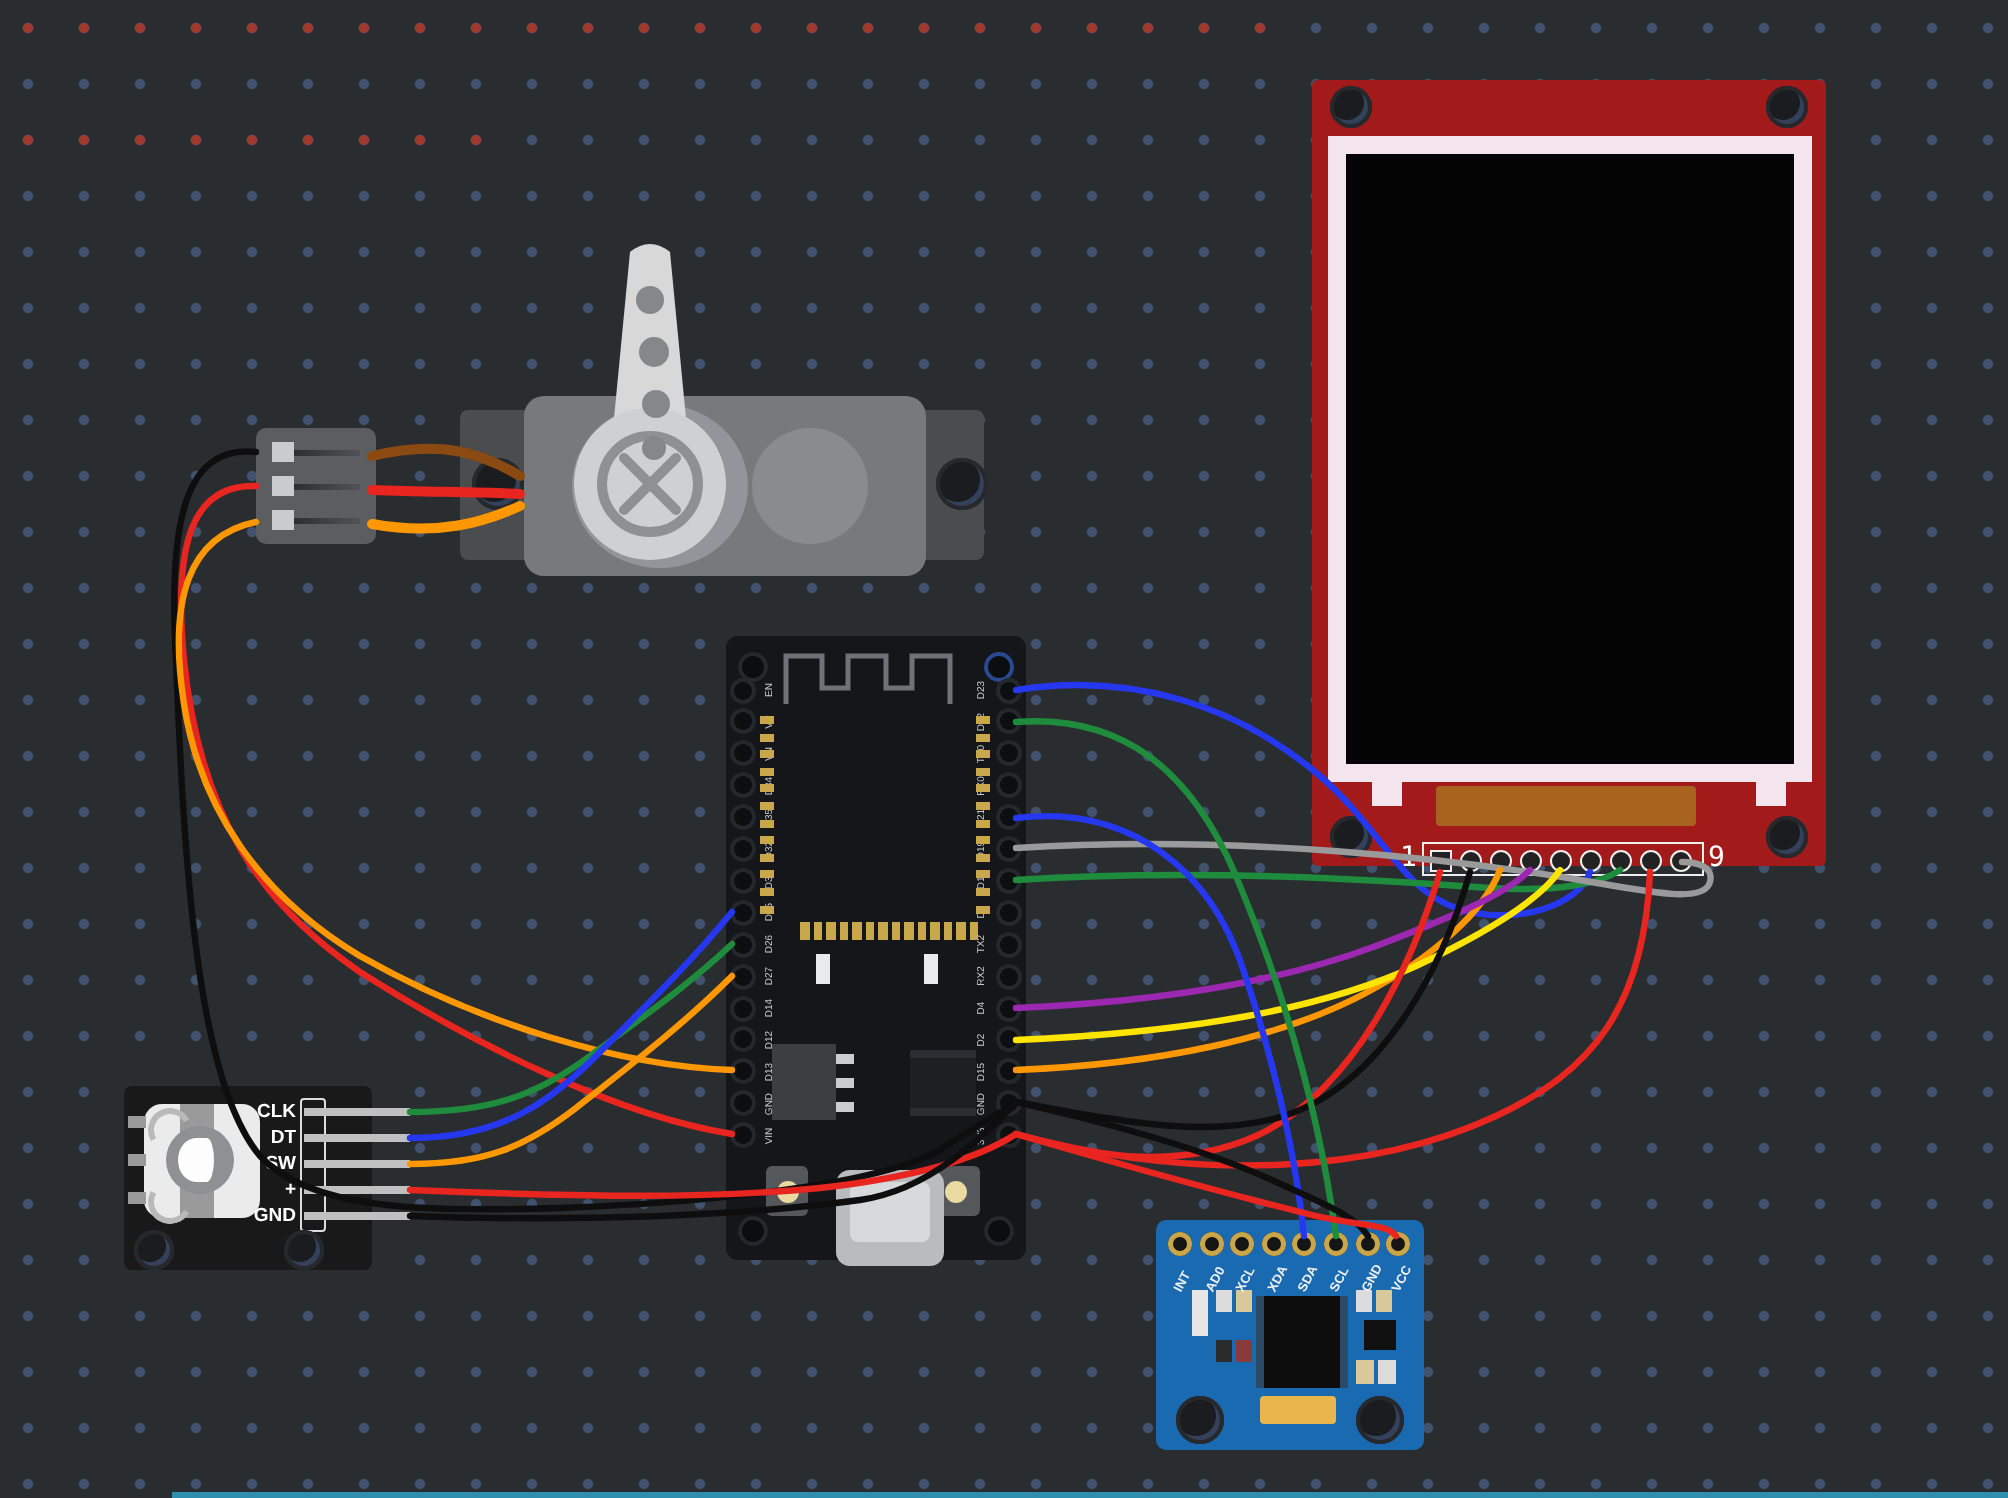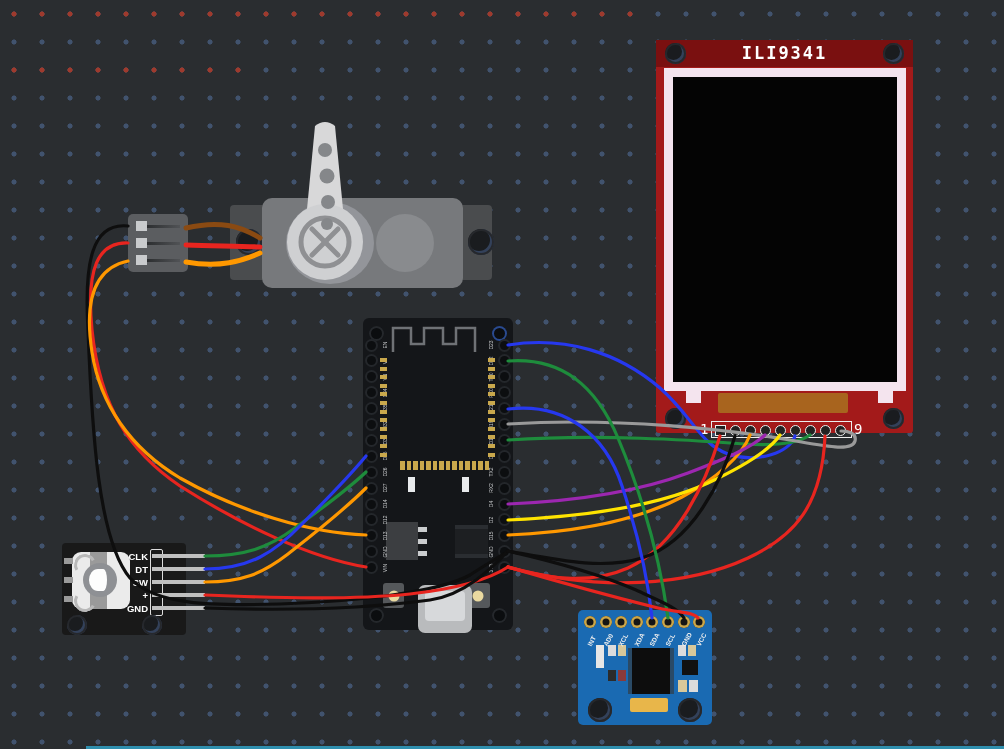--- a/index.html
+++ b/index.html
@@ -118,21 +118,20 @@
         <i></i>
         <u></u>
       </div>
     <div class="slot" style="top:41px;">
         <i></i>
         <u></u>
       </div>
   </div>
 
   <div id="tft" class="comp">
-    <div class="hdr">ILI9341</div>
     <div class="mhole" style="left:9px;top:3px;width:21px;height:21px;"></div>
     <div class="mhole" style="left:227px;top:3px;width:21px;height:21px;"></div>
     <div class="frame"></div>
     <div class="screen"></div>
     <div class="tab" style="left:30px;"></div>
     <div class="tab" style="left:222px;"></div>
     <div class="copper"></div>
     <div class="mhole" style="left:9px;top:368px;width:21px;height:21px;"></div>
     <div class="mhole" style="left:227px;top:368px;width:21px;height:21px;"></div>
     <div class="pinbox"></div>

